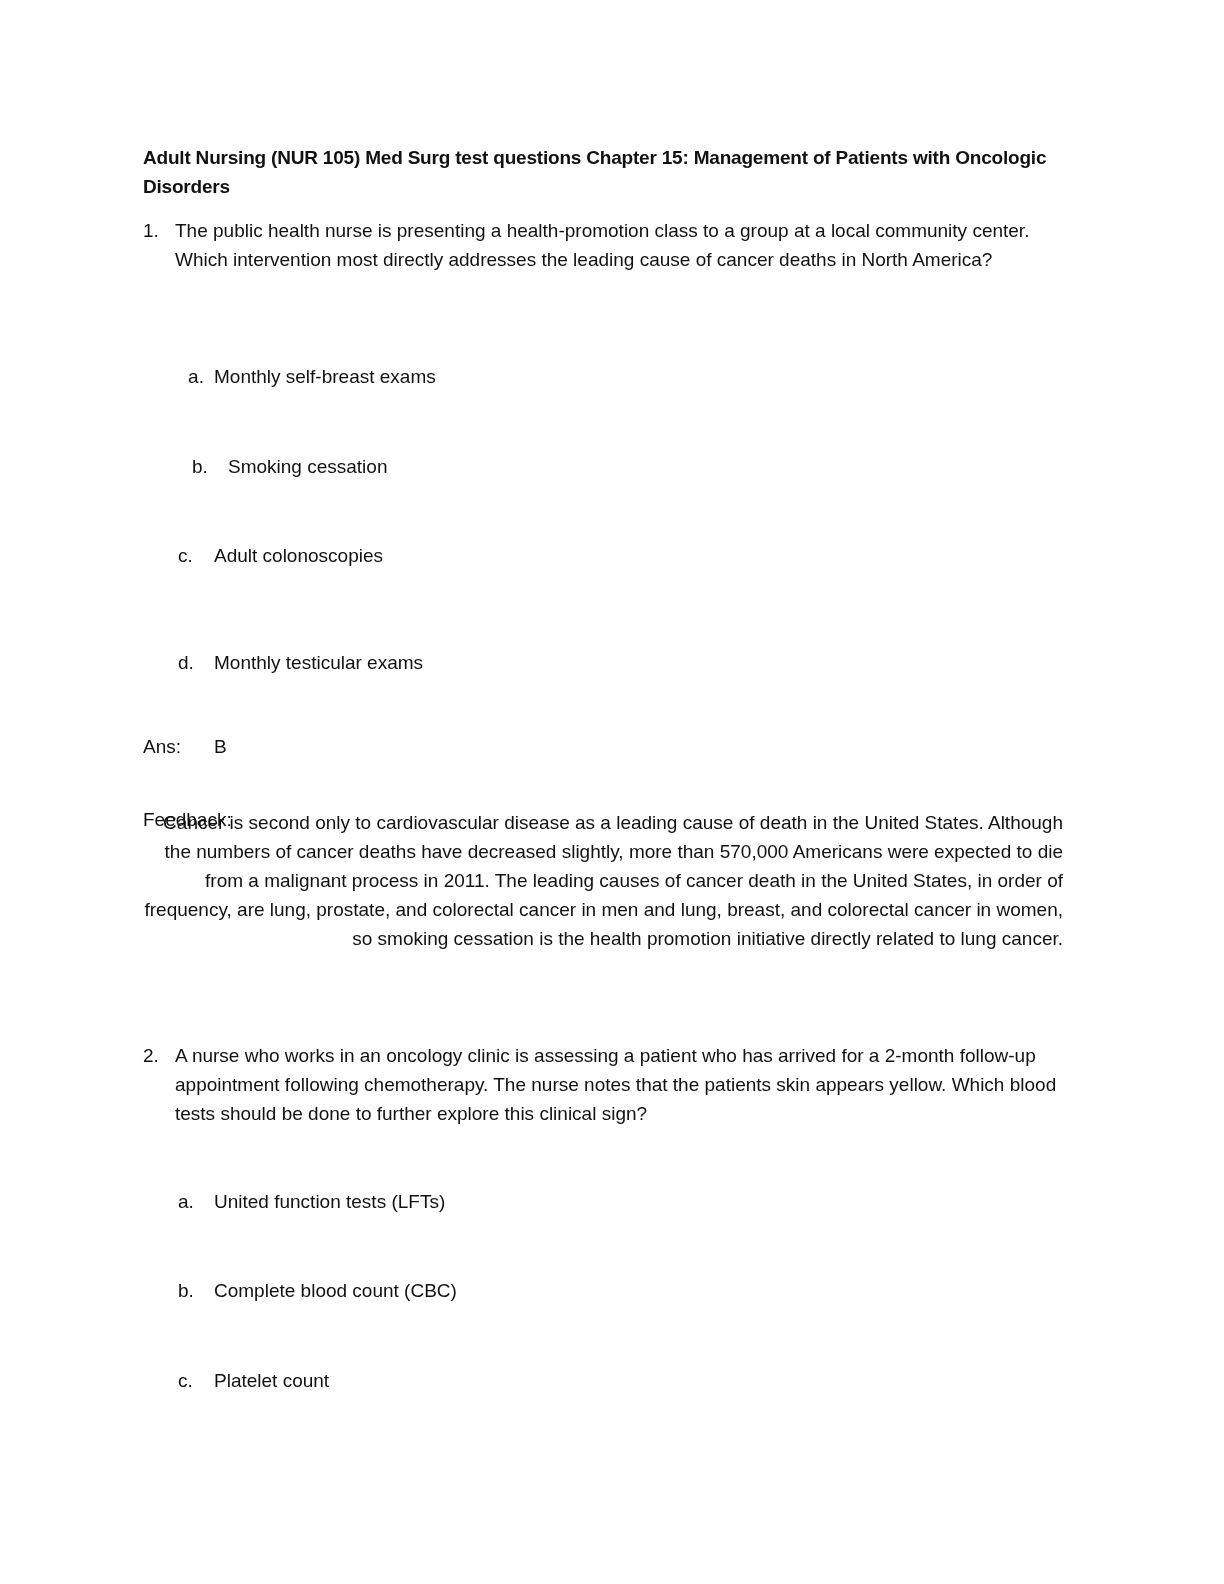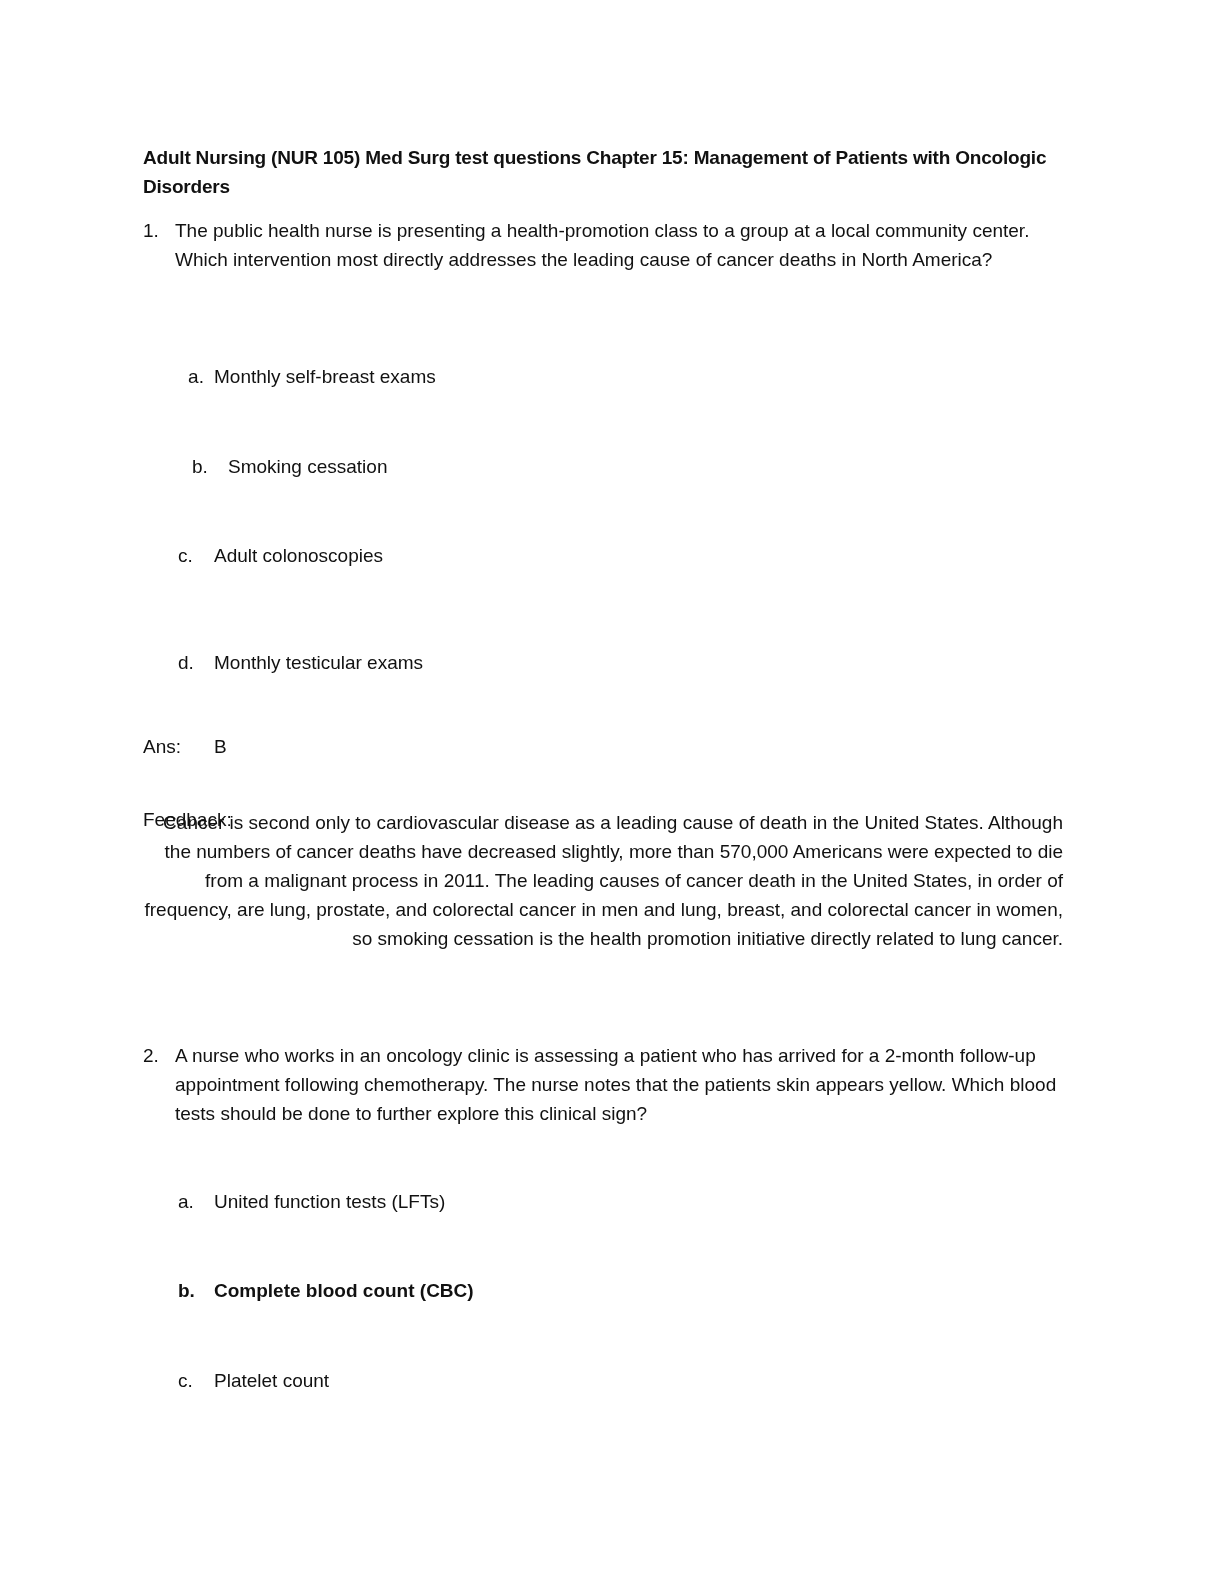--- a/index.html
+++ b/index.html
@@ -51,20 +51,20 @@
   <div class="fb-text">Cancer is second only to cardiovascular disease as a leading cause of death in the United States. Although the numbers of cancer deaths have decreased slightly, more than 570,000 Americans were expected to die from a malignant process in 2011. The leading causes of cancer death in the United States, in order of frequency, are lung, prostate, and colorectal cancer in men and lung, breast, and colorectal cancer in women, so smoking cessation is the health promotion initiative directly related to lung cancer.</div>
 
   <div class="q" style="top:1041px;">
     <span class="num">2.</span>
     <div class="stem">A nurse who works in an oncology clinic is assessing a patient who has arrived for a 2-month follow-up appointment following chemotherapy. The nurse notes that the patients skin appears yellow. Which blood tests should be done to further explore this clinical sign?</div>
   </div>
 
   <div class="opt" style="top:1187px;">
     <span class="letter">a.</span><span>United function tests (LFTs)</span>
   </div>
-  <div class="opt" style="top:1276px;font-weight:bold;">
+  <div class="opt" style="top:1276px;">
     <span class="letter">b.</span><span>Complete blood count (CBC)</span>
   </div>
   <div class="opt" style="top:1366px;">
     <span class="letter">c.</span><span>Platelet count</span>
   </div>
 
 </div>
 
 </body></html>

